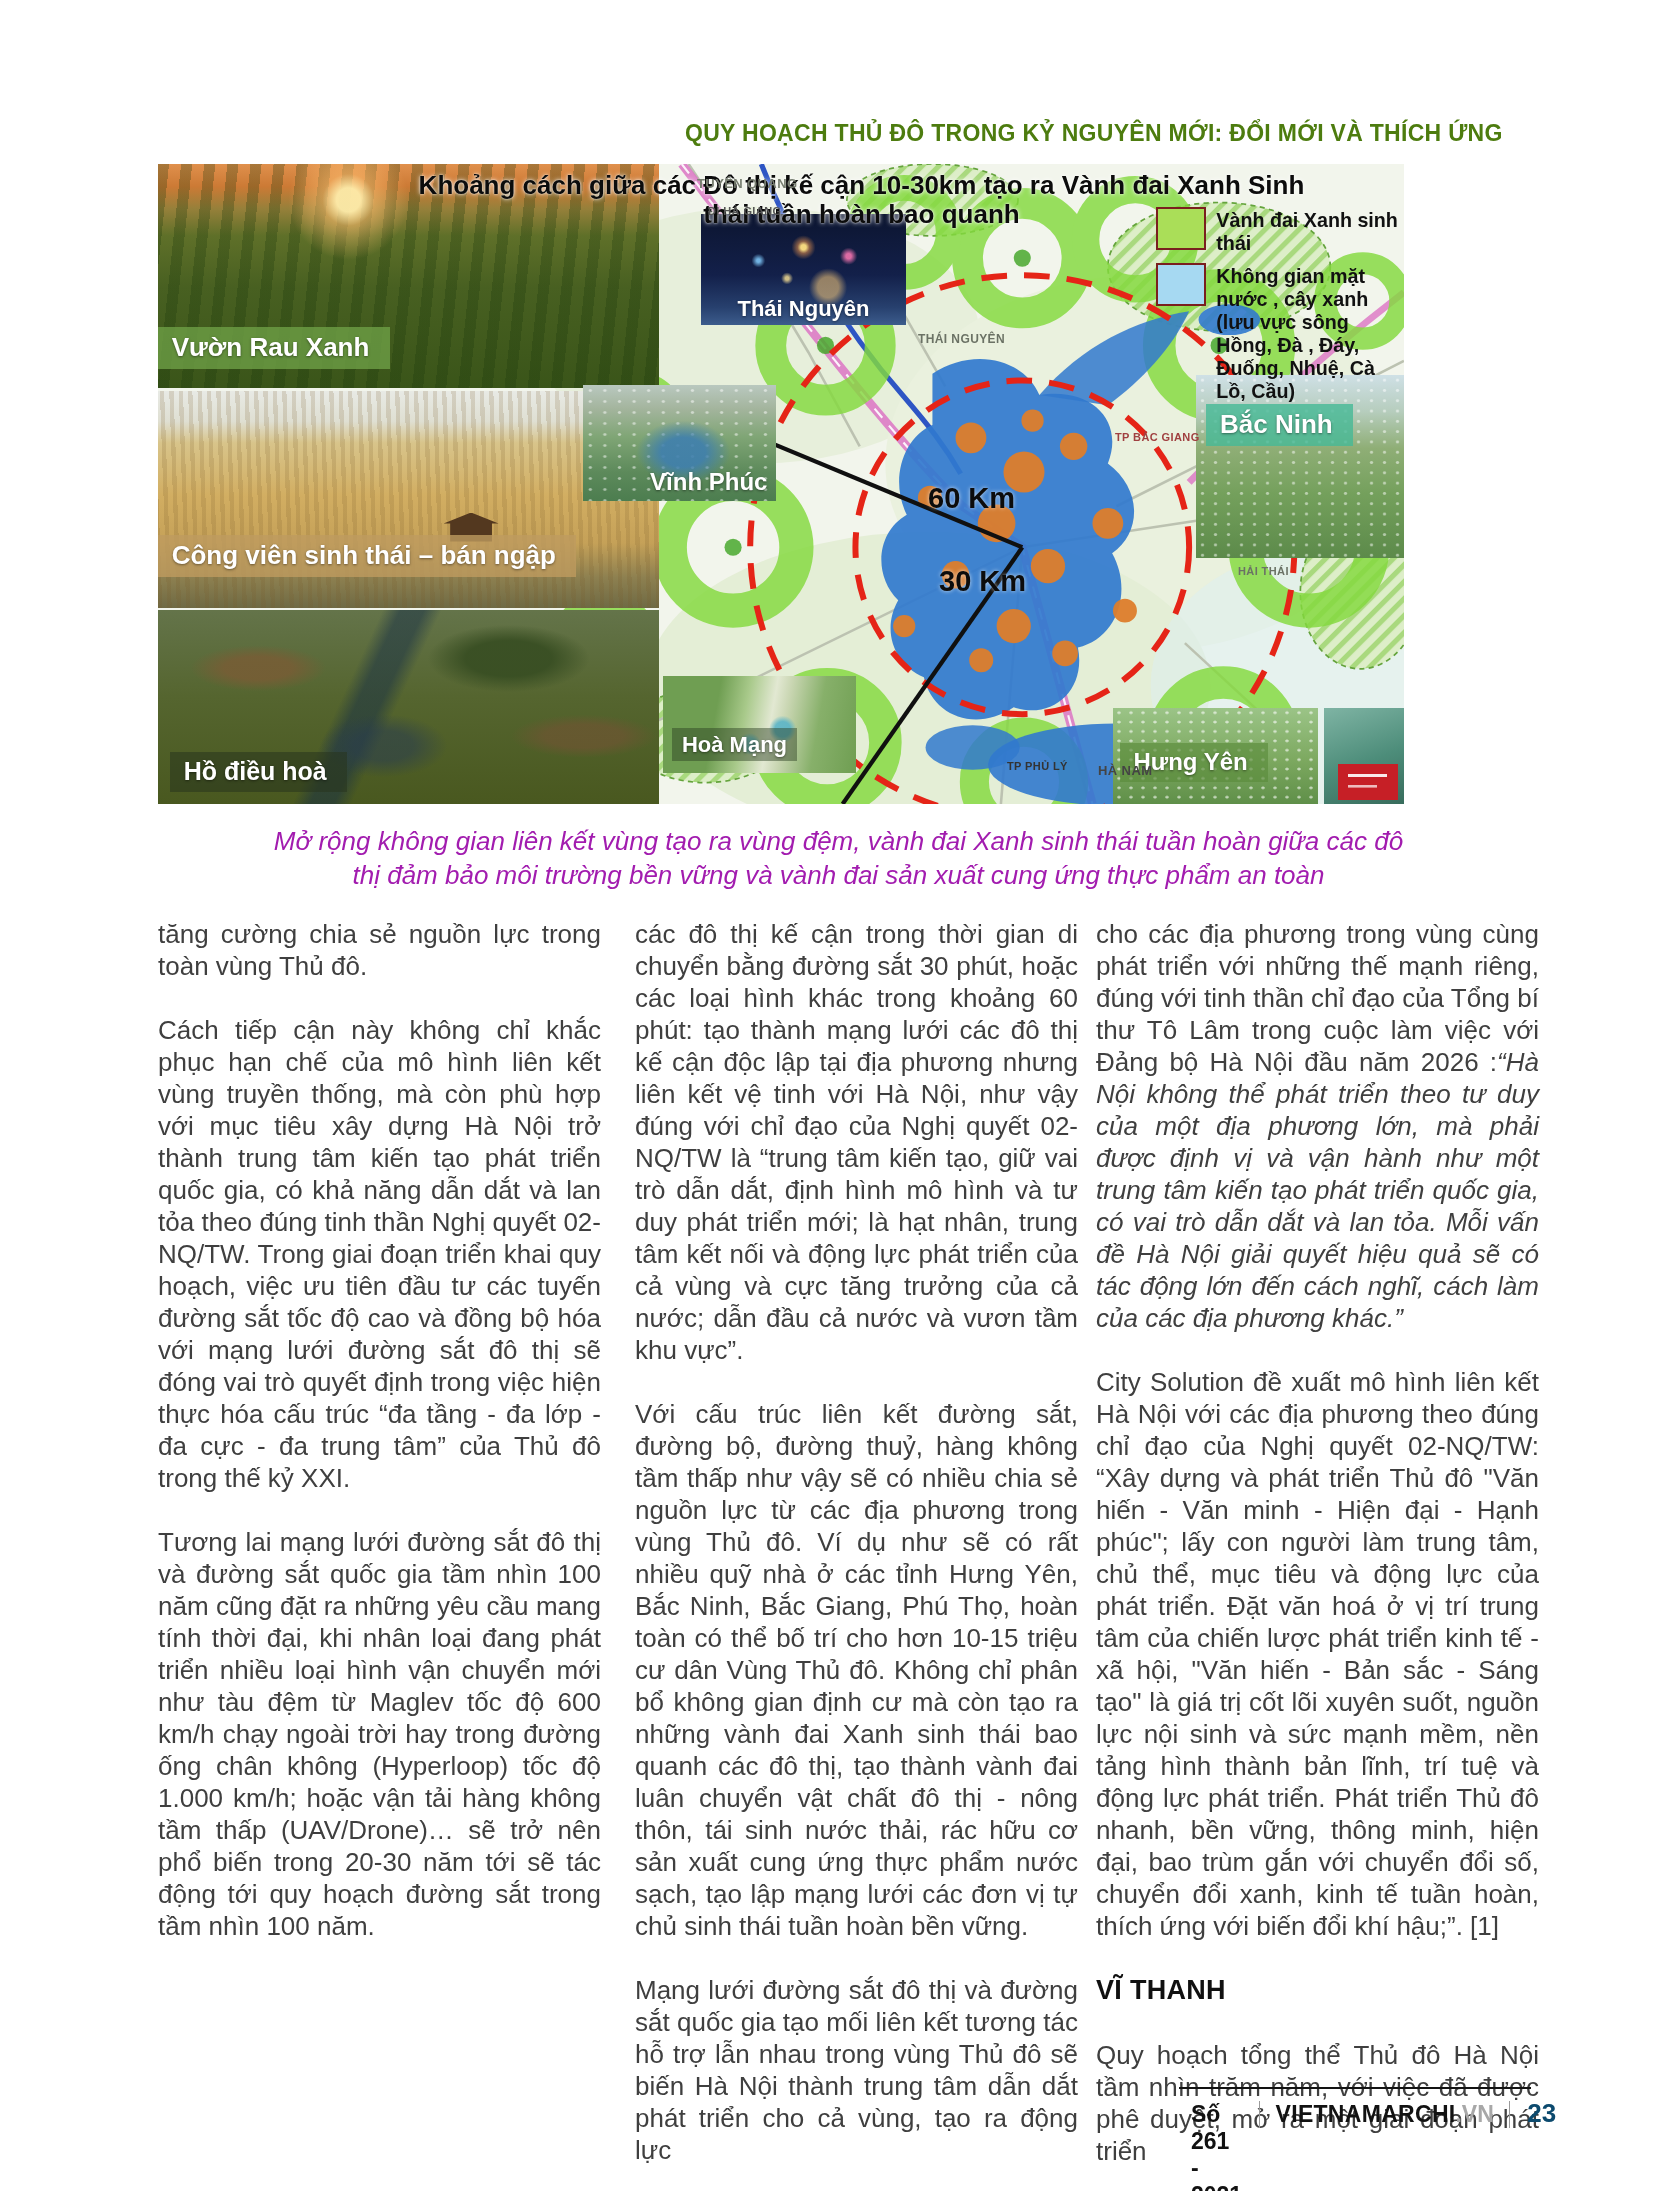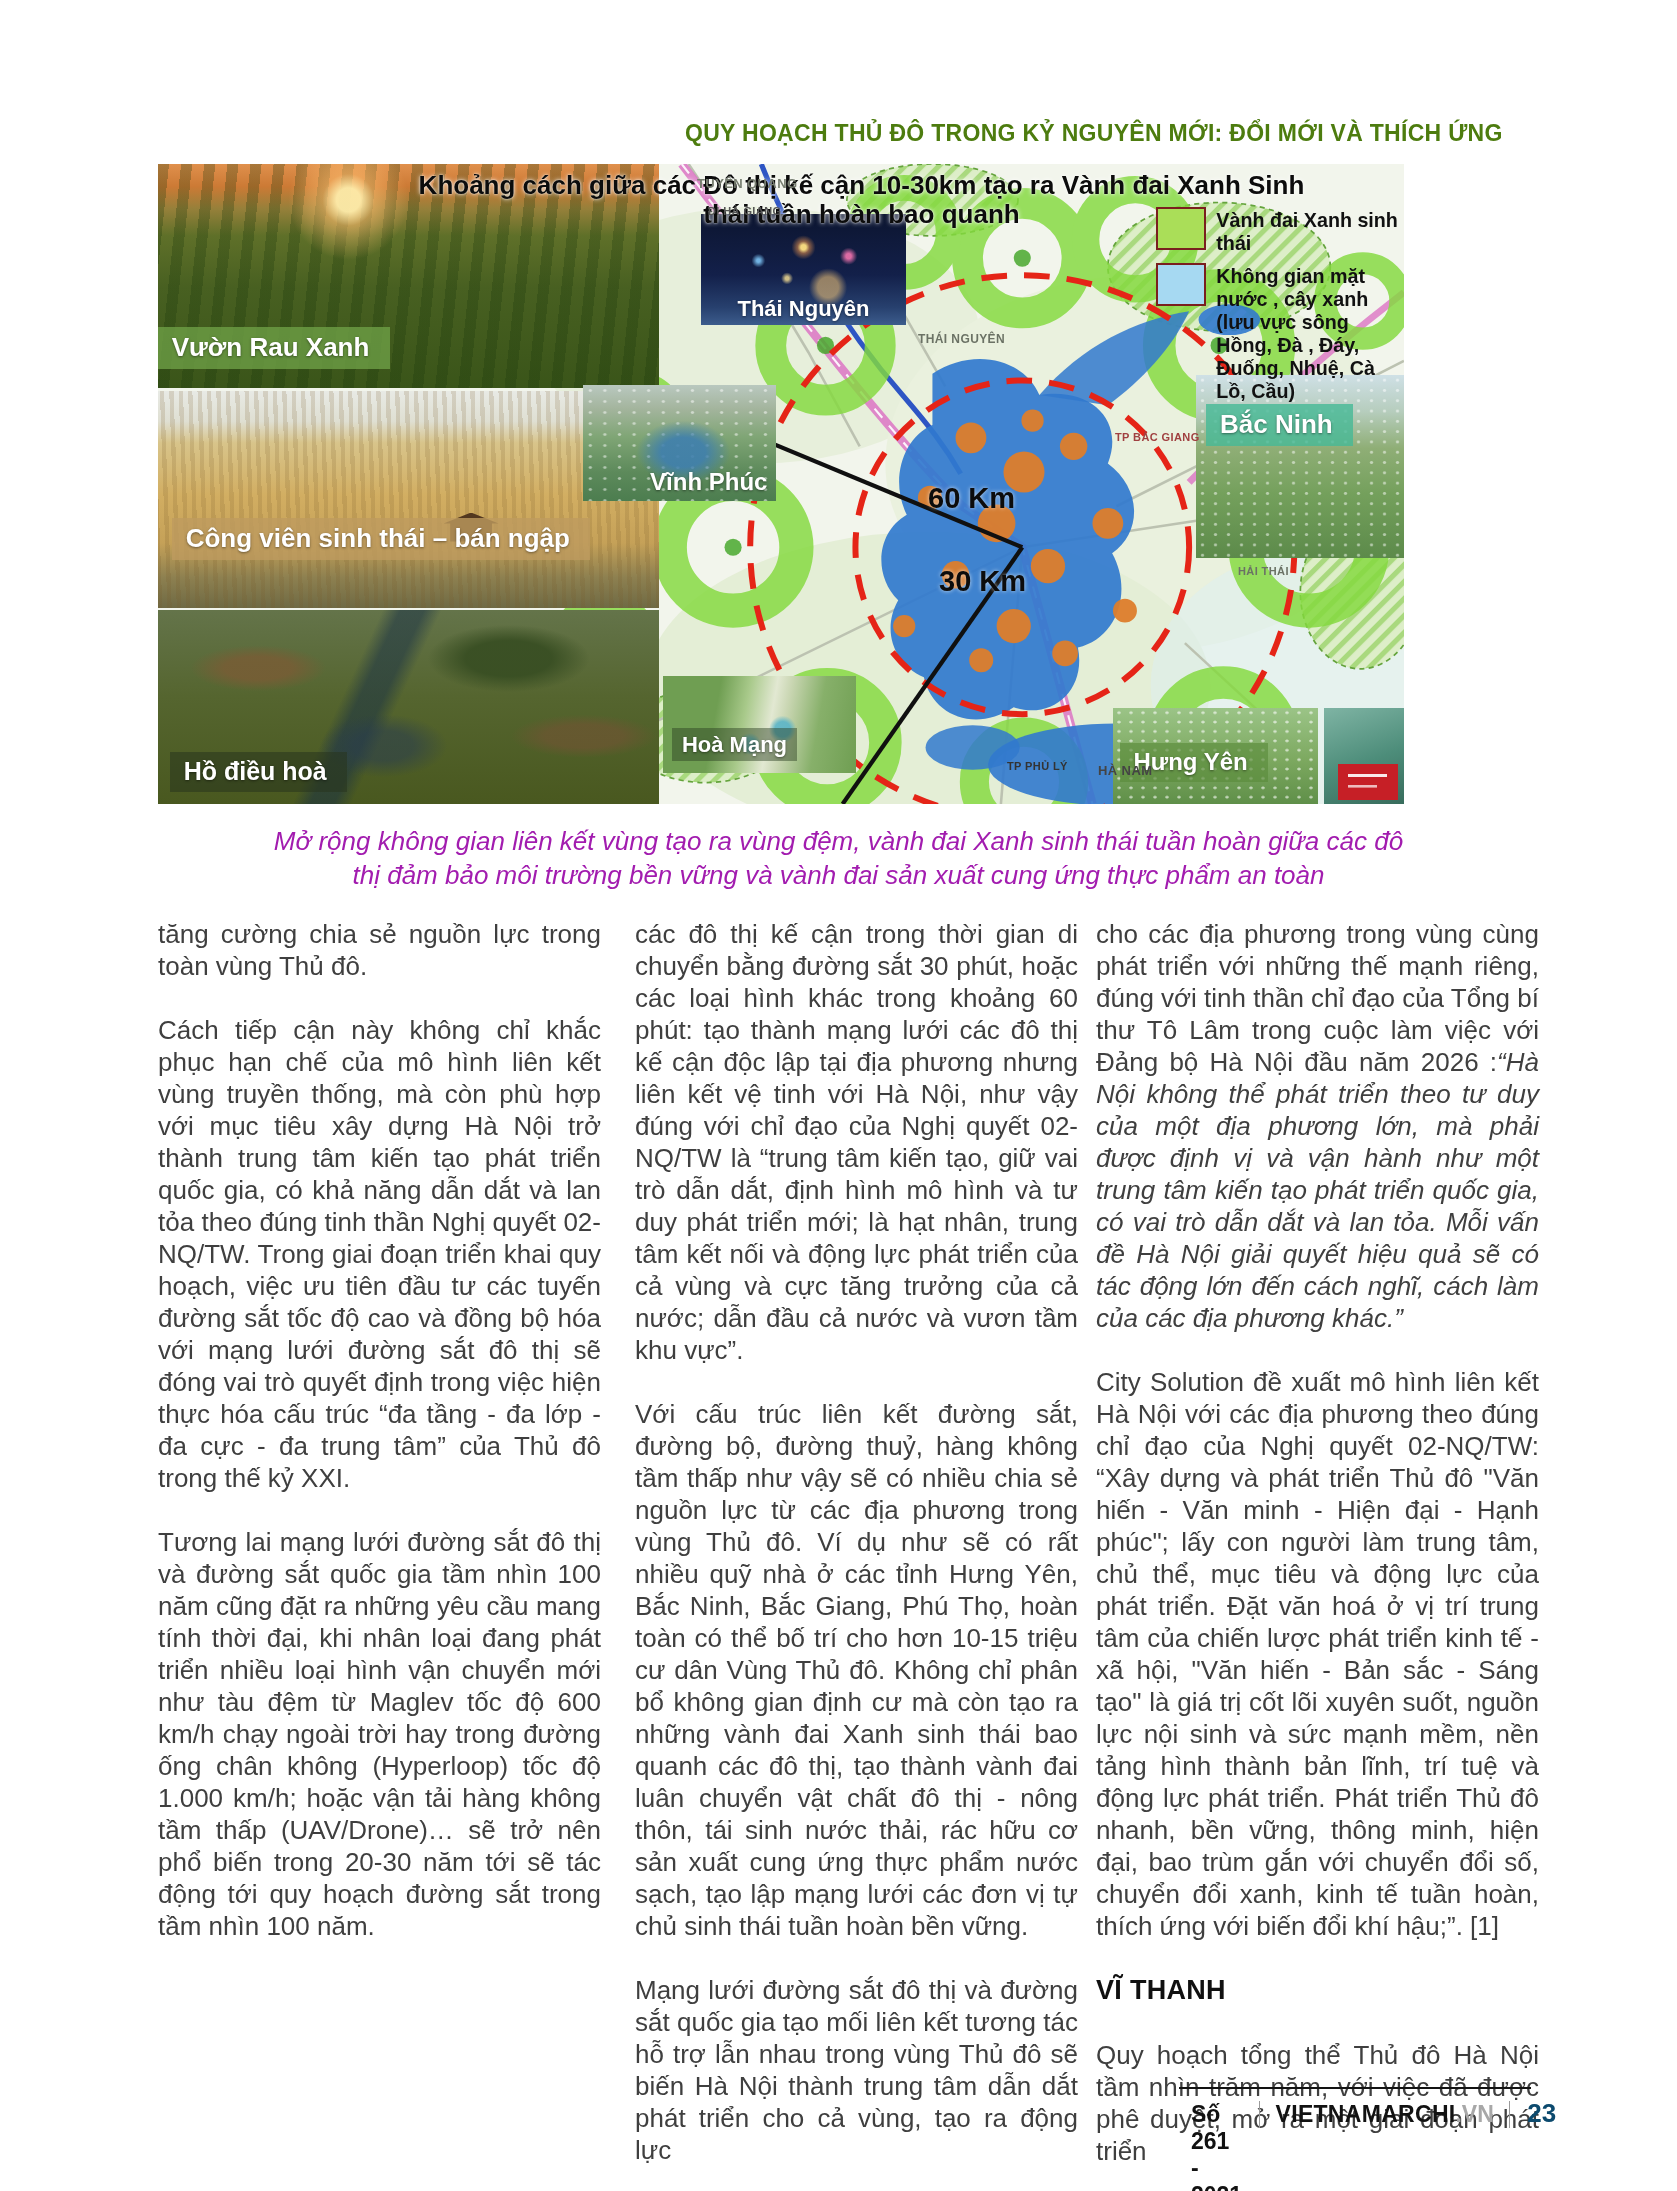--- a/index.html
+++ b/index.html
@@ -198,21 +198,21 @@
       <circle cx="1010" cy="448" r="318" stroke="#e52417" stroke-width="7" fill="none" stroke-dasharray="30 20"></circle>
       <path d="M1010,448 L545,255" stroke="#101010" stroke-width="5"></path>
       <path d="M1010,448 L800,748" stroke="#101010" stroke-width="5"></path>
     </svg>
 
     <div class="photo" id="photo-vuon">
       <div class="plabel band" style="left:0;bottom:19px;font-size:26px;background:rgba(110,160,70,.78);">Vườn Rau Xanh</div>
     </div>
     <div class="photo" id="photo-congvien">
       <div class="pavilion"></div>
-      <div class="plabel band" style="left:0;bottom:48px;font-size:26px;background:rgba(190,155,95,.8);margin-left:14px;">Công viên sinh thái – bán ngập</div>
+      <div class="plabel band" style="left:0;bottom:31px;font-size:26px;background:rgba(190,155,95,.8);">Công viên sinh thái – bán ngập</div>
     </div>
     <div class="photo" id="photo-ho">
       <div class="plabel band" style="left:12px;bottom:12px;font-size:25px;background:rgba(40,52,30,.55);">Hồ điều hoà</div>
     </div>
     <div class="photo" id="photo-thainguyen">
       <div class="plabel" style="left:0;right:0;bottom:3.4px;text-align:center;font-size:22px;">Thái Nguyên</div>
     </div>
     <div class="photo" id="photo-vinhphuc">
       <div class="plabel" style="right:8.6px;bottom:5.1px;font-size:24px;">Vĩnh Phúc</div>
     </div>

